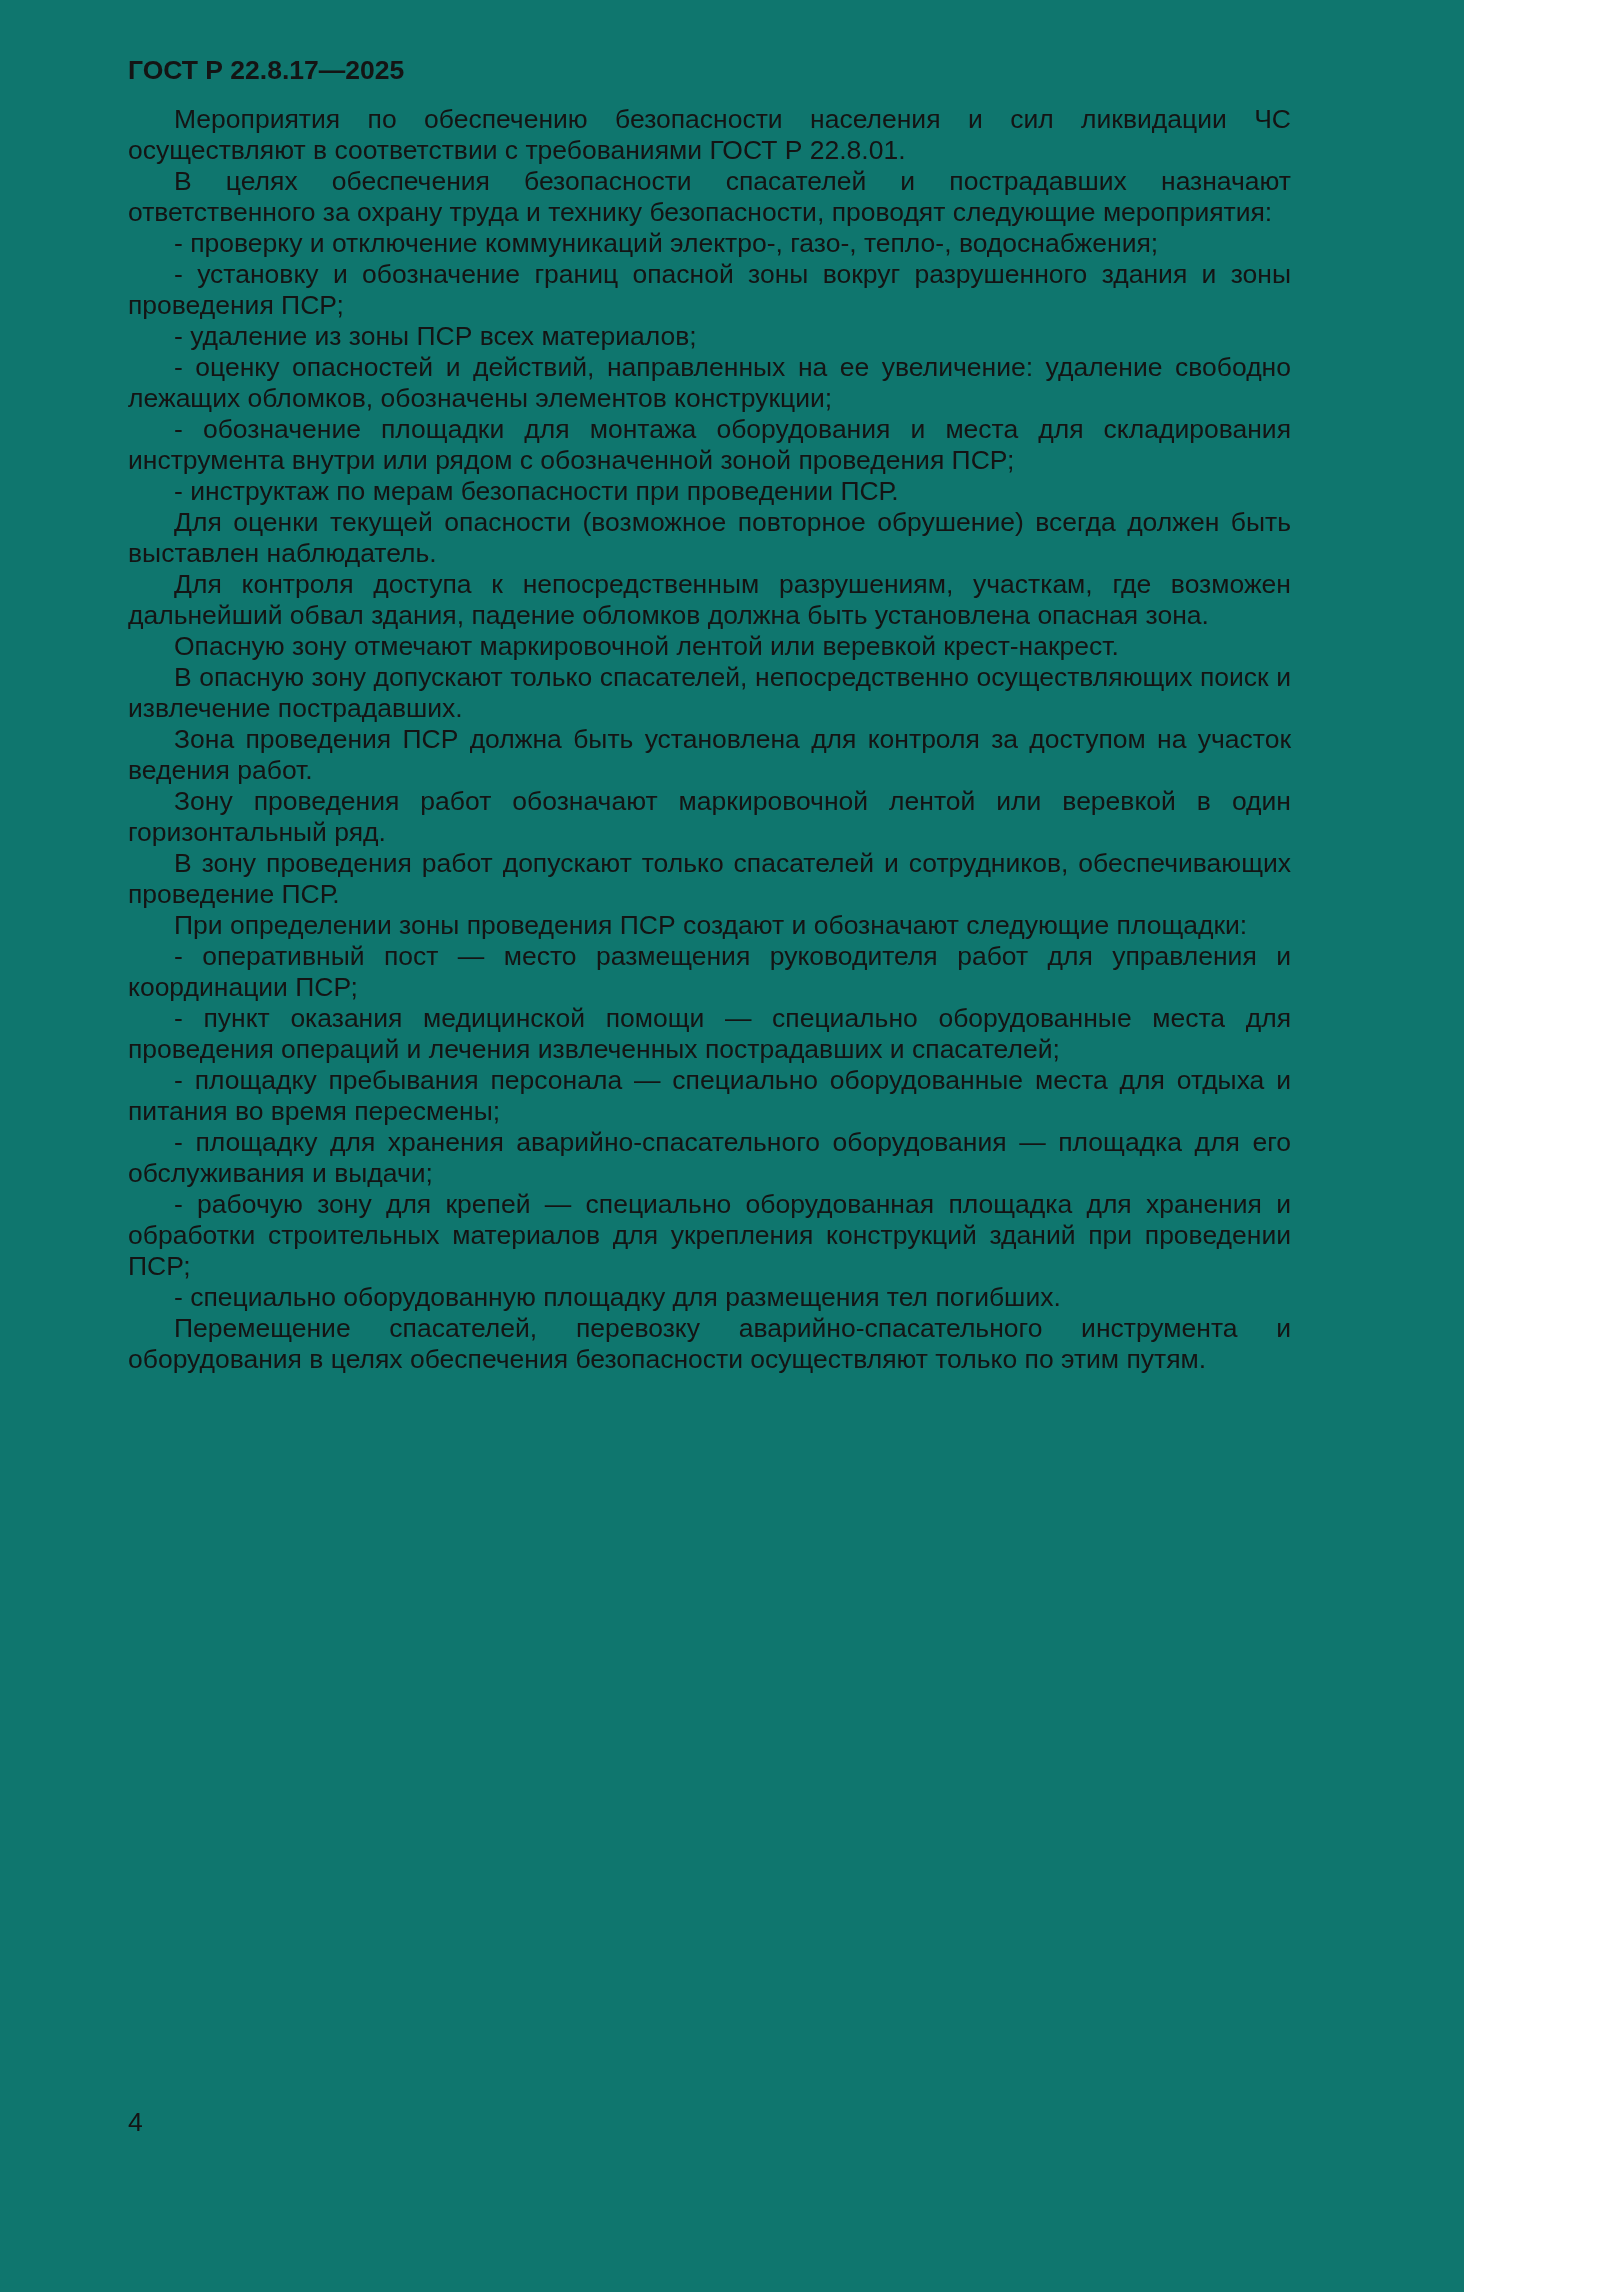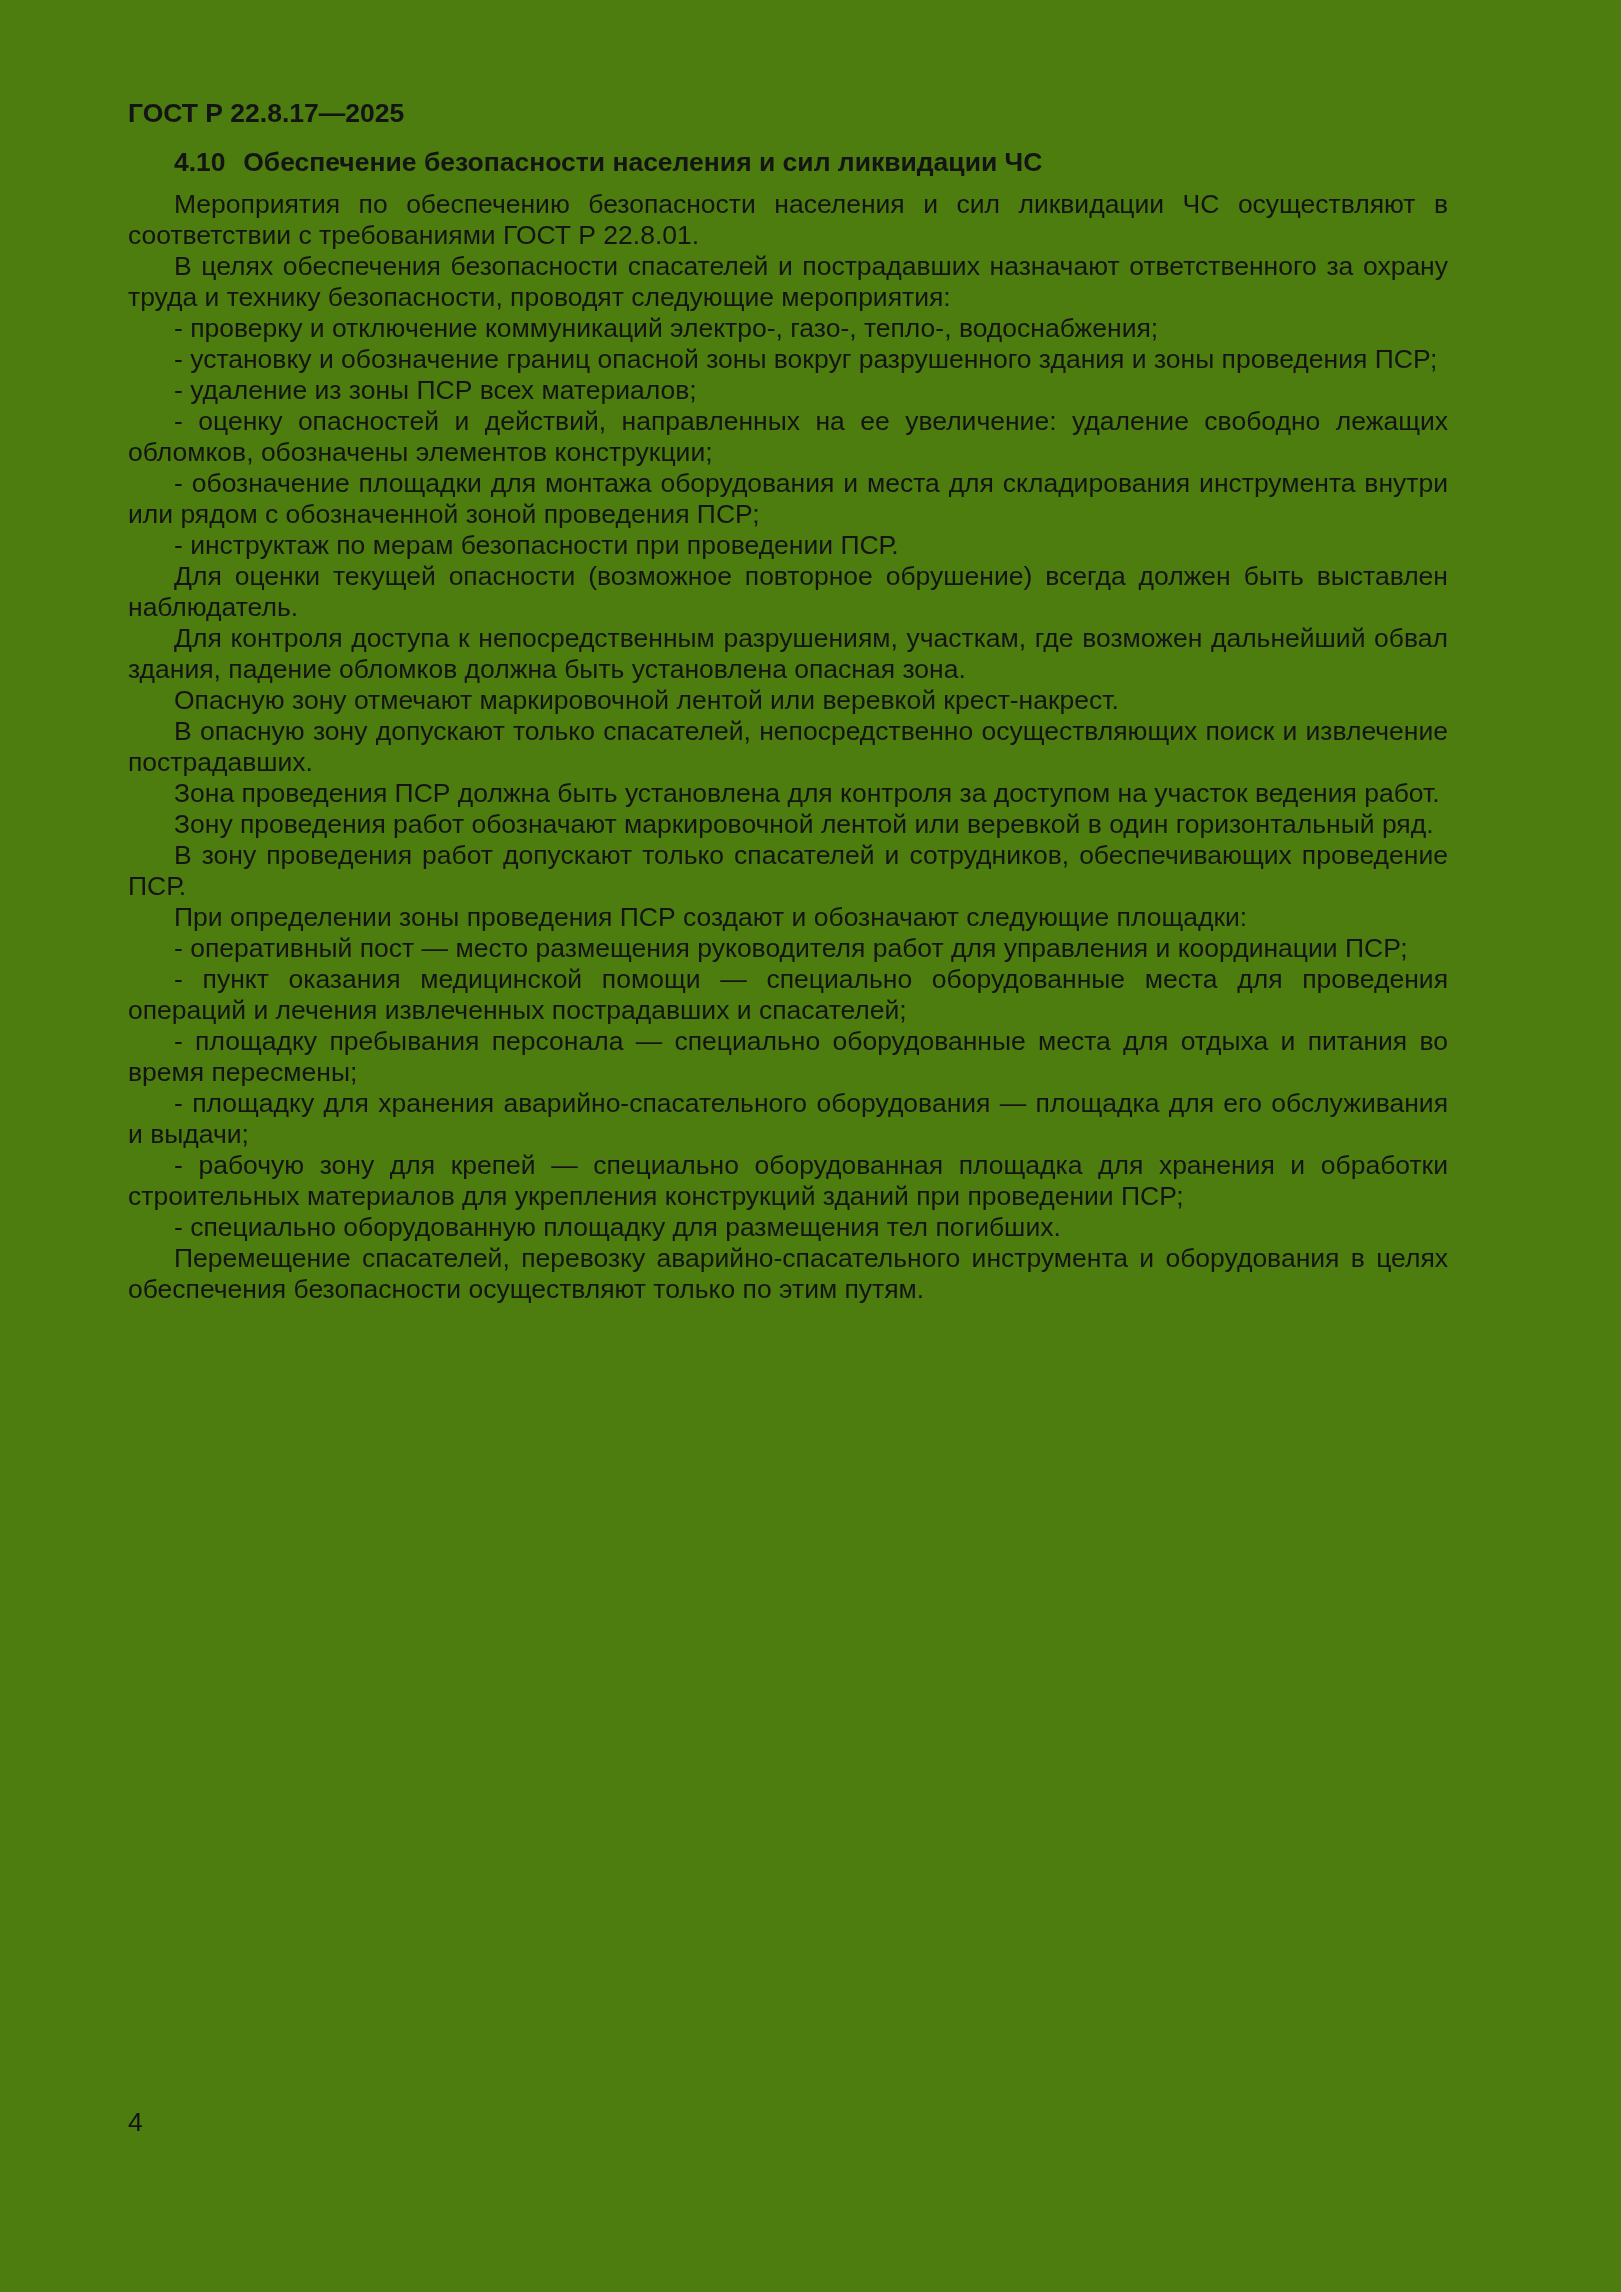--- a/index.html
+++ b/index.html
@@ -2,27 +2,27 @@
 <html lang="ru"><head>
 <meta charset="utf-8">
 <style>
   html, body {
     margin: 0;
     padding: 0;
     background: #ffffff;
   }
   .page {
     position: relative;
-    width: 1621px;
+    width: 1464px;
     height: 2293px;
-    background: #4d7c0f;
+    background: #0f766e;
     font-family: "Liberation Sans", sans-serif;
     color: #141414;
     box-sizing: border-box;
-    padding: 98px 173px 0 128px;
+    padding: 55px 173px 0 128px;
     overflow: hidden;
   }
   .running-header {
     font-size: 26.5px;
     line-height: 31px;
     font-weight: 700;
     margin: 0 0 17.6px 0;
   }
   .section-heading {
     font-size: 26.5px;
@@ -53,23 +53,20 @@
     line-height: 31px;
   }
 </style>
 </head>
 <body>
 
 <div class="page">
 
   <div class="running-header">ГОСТ Р 22.8.17—2025</div>
 
-  <h2 class="section-heading">
-    <span class="section-number">4.10</span><span>Обеспечение безопасности населения и сил ликвидации ЧС</span>
-  </h2>
 
   <div class="body-text">
 
       <p class="para">Мероприятия по обеспечению безопасности населения и сил ликвидации ЧС осуществляют в соответствии с требованиями ГОСТ Р 22.8.01.</p>
 
       <p class="para">В целях обеспечения безопасности спасателей и пострадавших назначают ответственного за охрану труда и технику безопасности, проводят следующие мероприятия:</p>
 
       <p class="para">- проверку и отключение коммуникаций электро-, газо-, тепло-, водоснабжения;</p>
 
       <p class="para">- установку и обозначение границ опасной зоны вокруг разрушенного здания и зоны проведения ПСР;</p>

